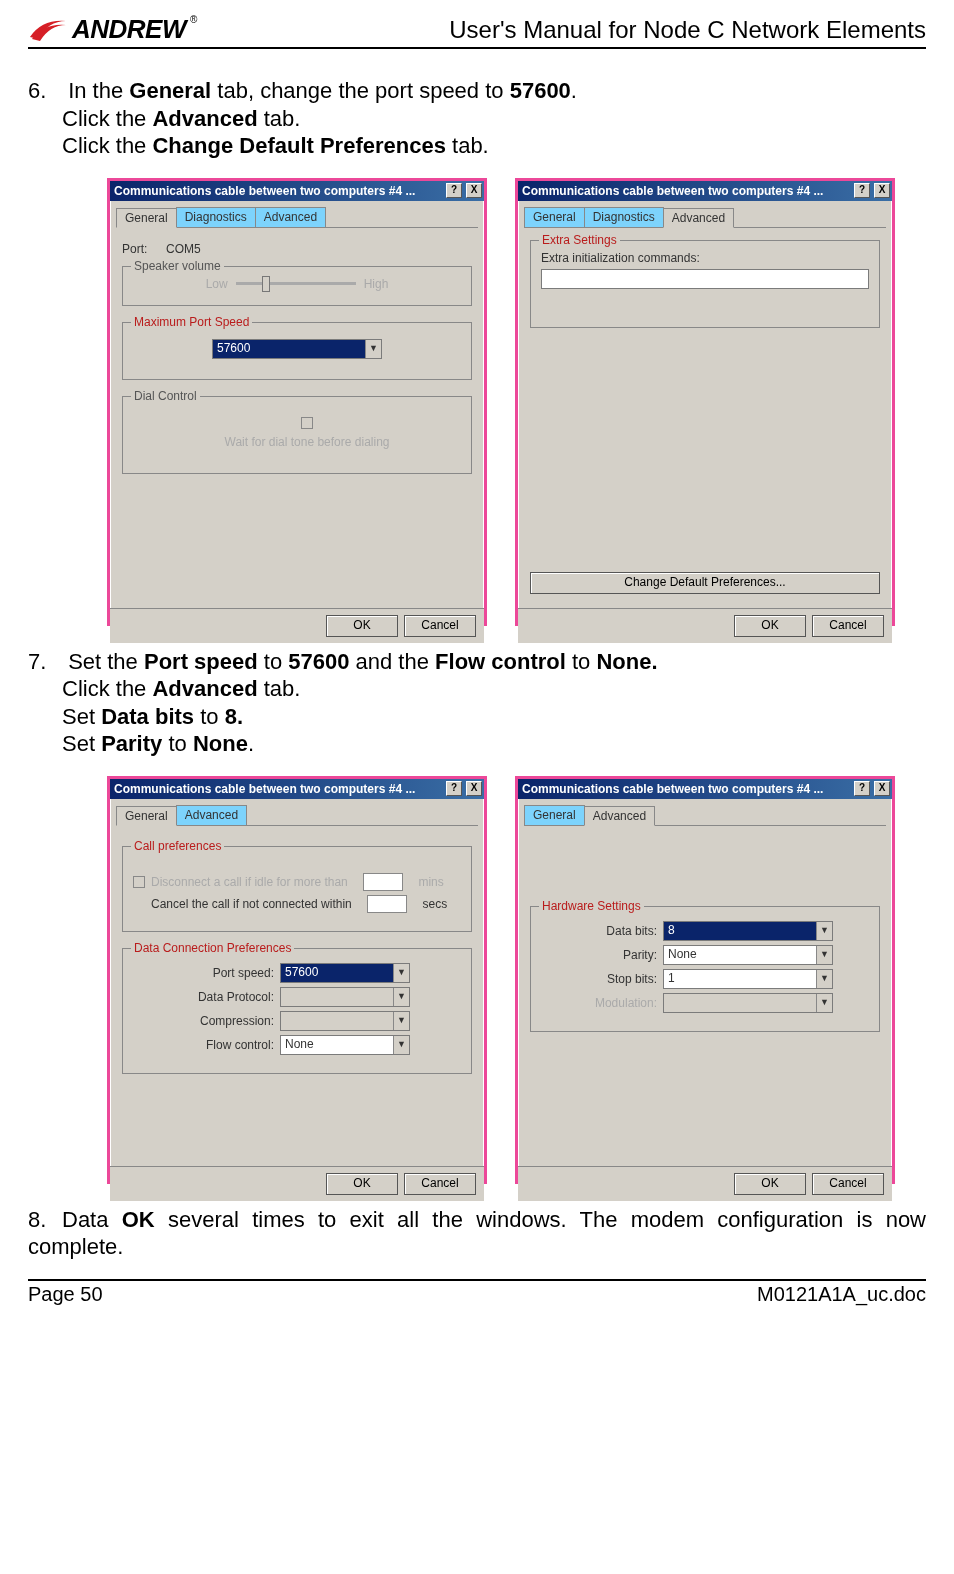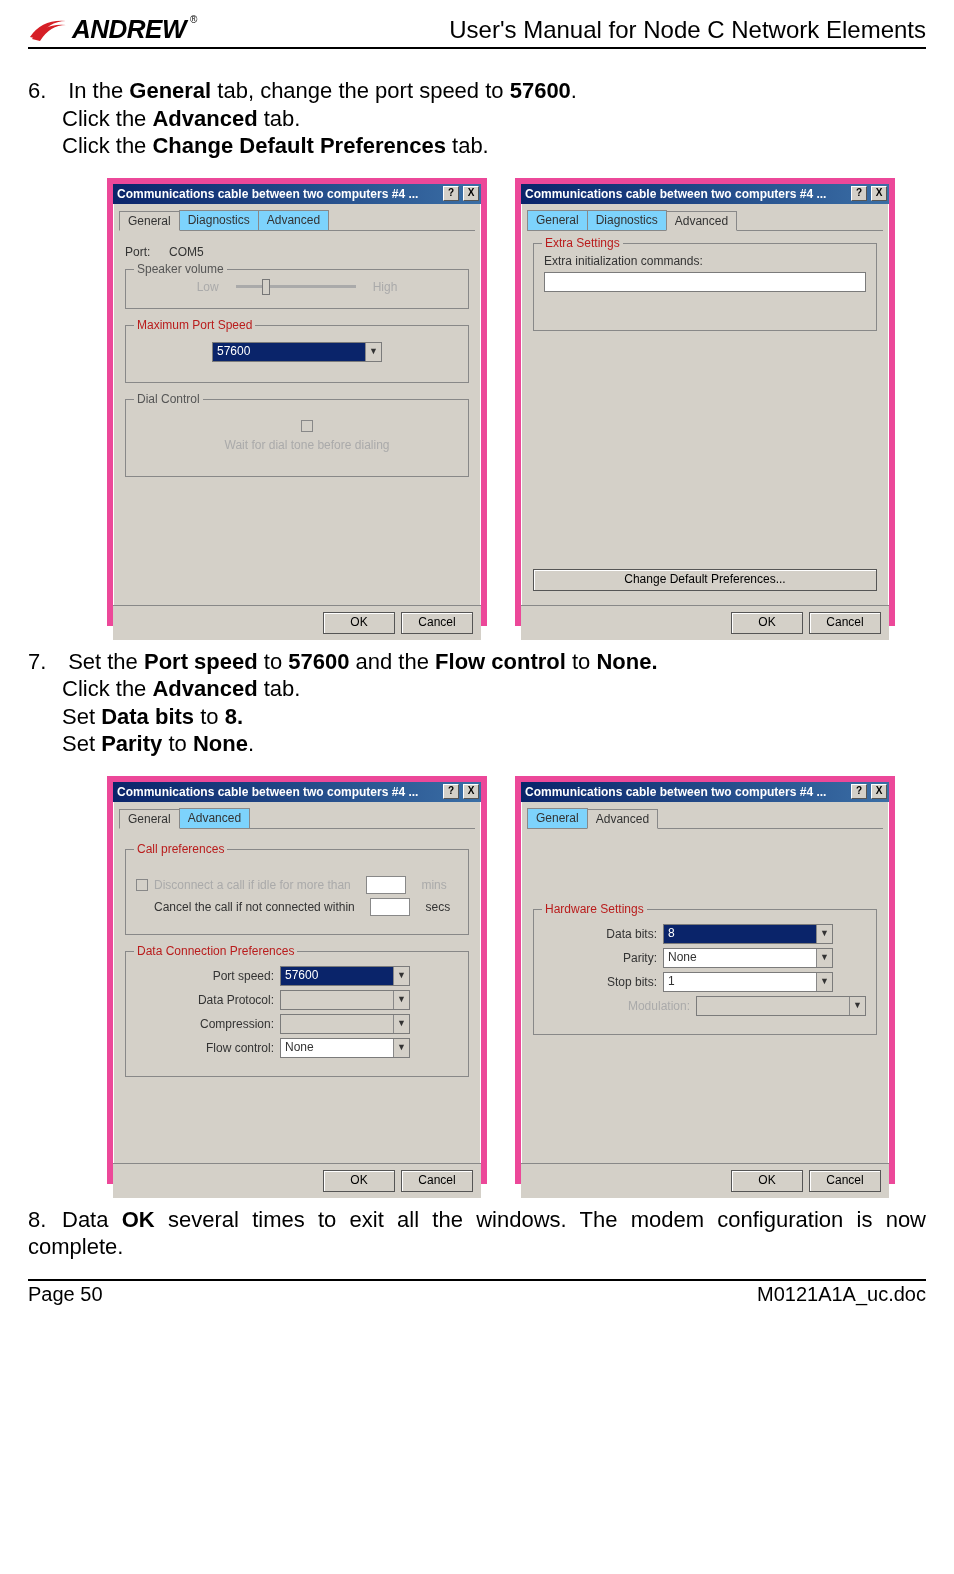--- a/index.html
+++ b/index.html
@@ -63,21 +63,21 @@
       display: flex;
       gap: 28px;
       justify-content: center;
       margin: 8px 0 22px 48px;
     }
 
     
     .dlg {
       width: 380px;
       background: #d4d0c8;
-      border: 6px solid #ec4899;
+      border: 3px solid #ec4899;
       box-shadow: 0 0 0 1px #fff inset;
       font-family: Tahoma, Arial, sans-serif;
       font-size: 12px;
       color: #333;
       filter: blur(0.15px);
     }
     .dlg.tall { height: 448px; }
     .dlg.mid  { height: 408px; }
 
     .titlebar {
@@ -153,21 +153,21 @@
       padding: 0 3px;
       font-size: 12px;
       color: #555;
     }
     .fieldset.dark { color: #333; }
     .fieldset.dark .fieldset-label { color: #b91c1c; }
 
     .slider {
       display: flex;
       align-items: center;
-      gap: 17px;
+      gap: 8px;
       justify-content: center;
       color: #aaa;
     }
     .slider-track {
       width: 120px; height: 3px; background: #aaa;
       position: relative;
     }
     .slider-thumb {
       position: absolute; left: 26px; top: -6px;
       width: 8px; height: 16px;
@@ -457,21 +457,21 @@
                 <div class="combo-btn">▼</div>
               </div>
         </div>
         <div class="row" style="justify-content:center;">
               <span class="lbl" style="width:80px;">Stop bits:</span>
           <div class="combo" style="width:170px;">
                 <div class="combo-val">1</div>
                 <div class="combo-btn">▼</div>
               </div>
         </div>
-        <div class="row disabled-text" style="justify-content:flex-end;">
+        <div class="row disabled-text" style="justify-content:center;">
               <span class="lbl" style="width:80px;">Modulation:</span>
           <div class="combo disabled" style="width:170px;">
                 <div class="combo-val"></div>
                 <div class="combo-btn">▼</div>
               </div>
         </div>
       </div>
     </div>
     <div class="btnbar">
       <div class="btn">OK</div>

